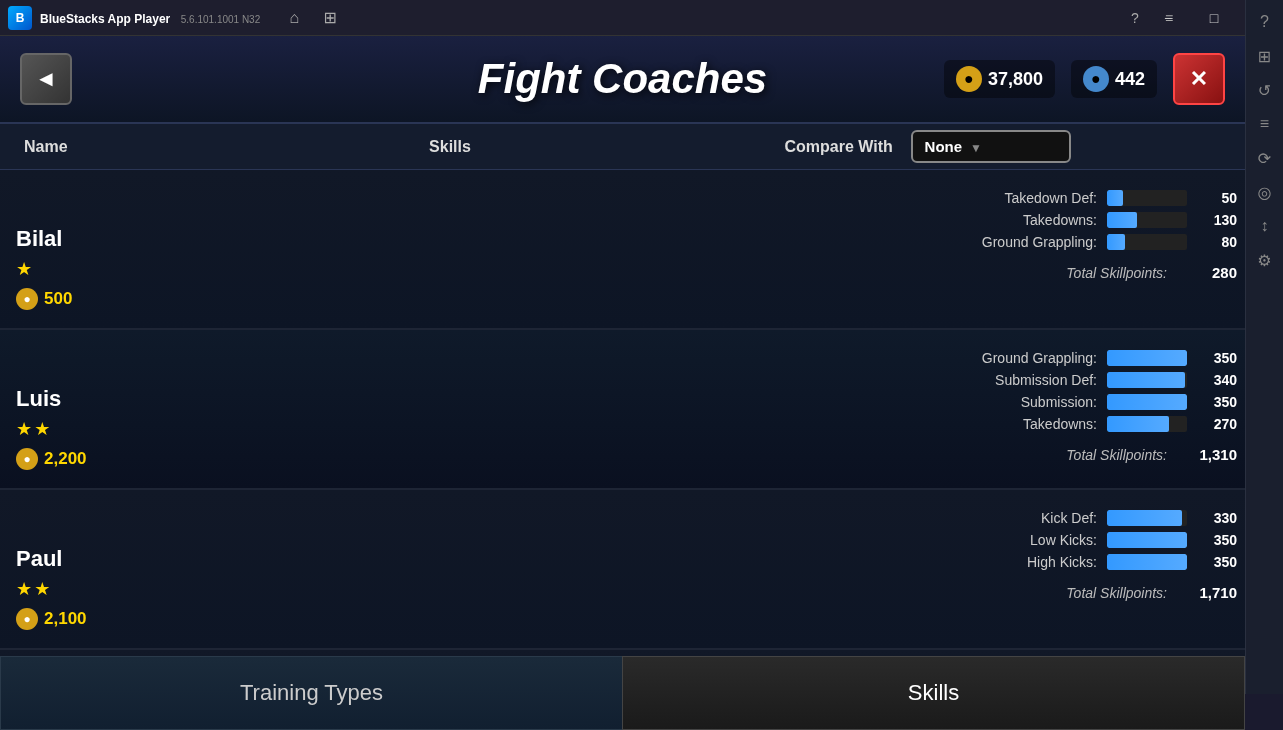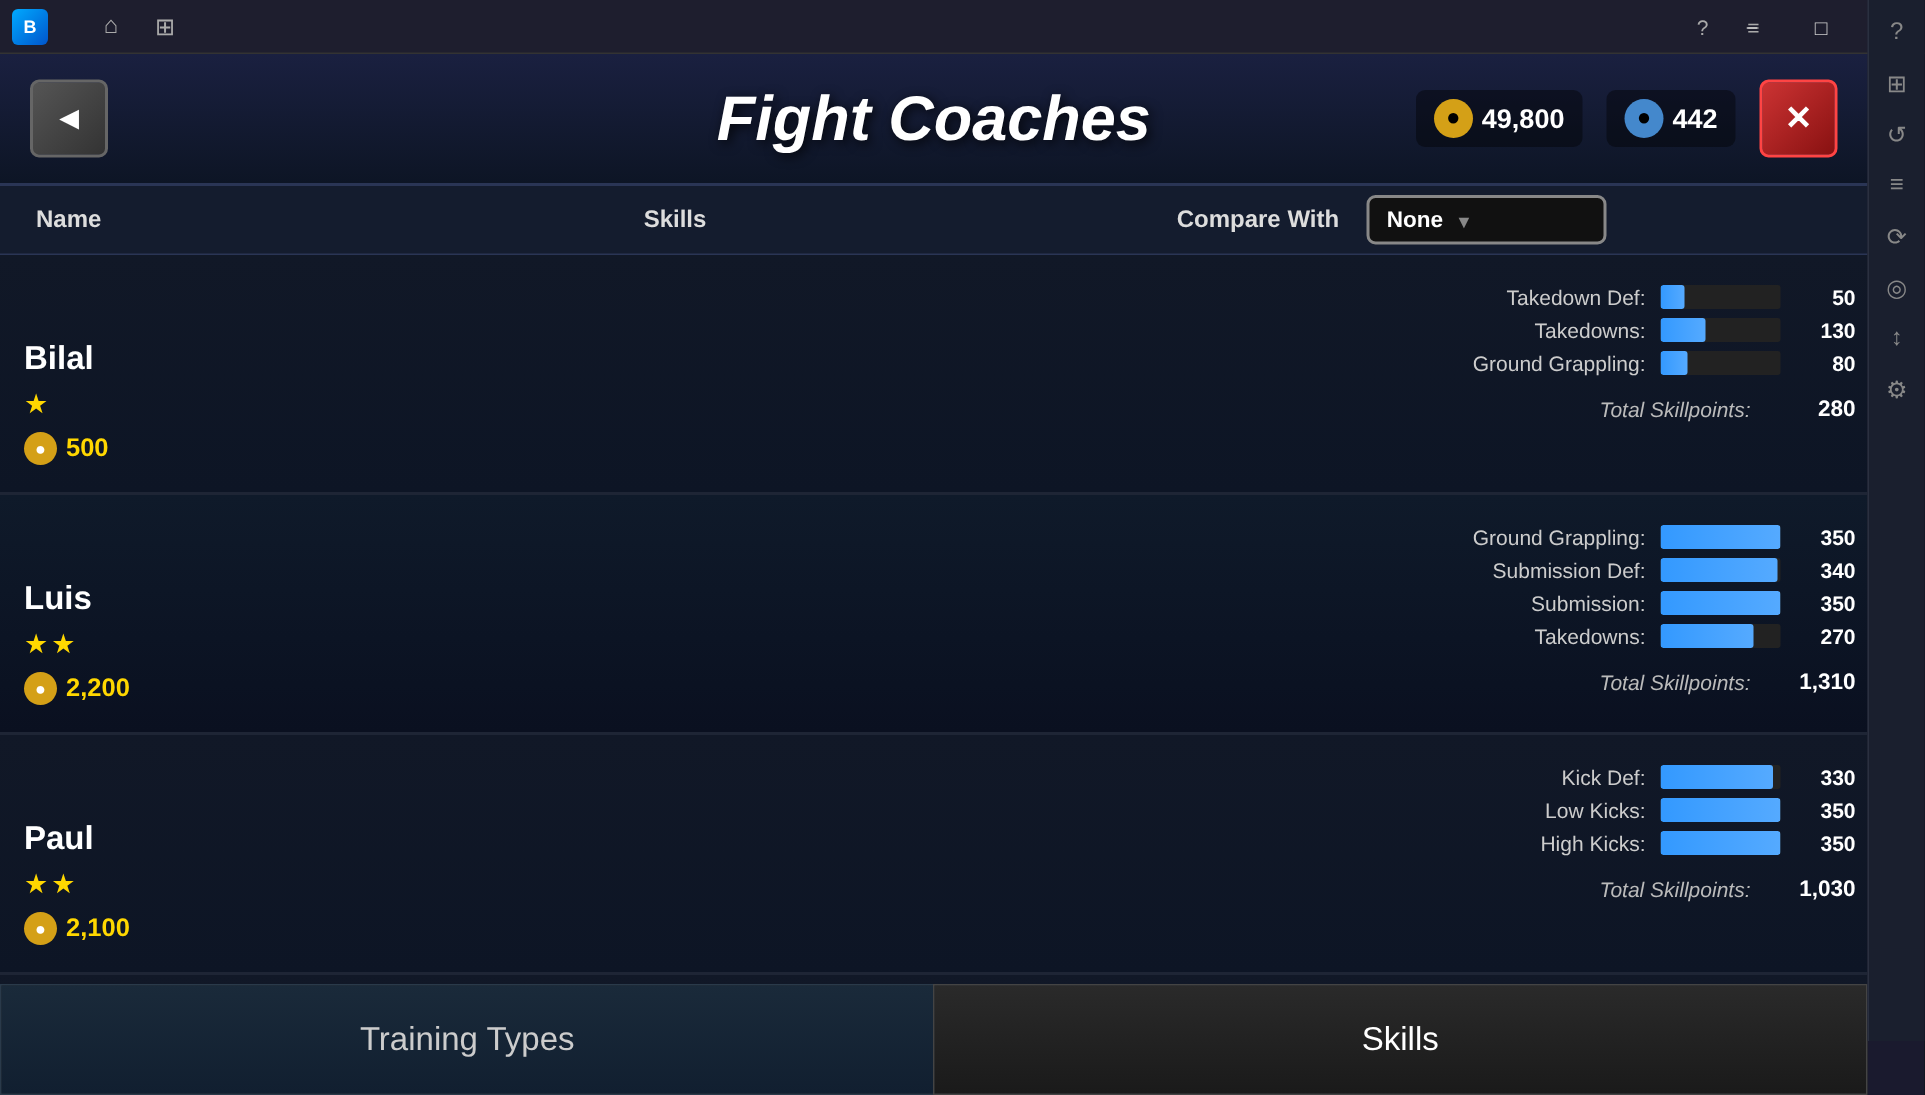--- a/index.html
+++ b/index.html
@@ -390,20 +390,24 @@
       align-items: center;
       justify-content: center;
     }
   </style>
 </head>
 <body>
 
 <div class="titlebar">
   <div class="titlebar-logo">
     <span>B</span>
+  </div>
+  <div>
+    <span class="titlebar-appname">BlueStacks App Player</span>
+    <span class="titlebar-version">5.6.101.1001 N32</span>
   </div>
   <div class="titlebar-nav-icons">
     <div class="titlebar-nav-icon">⌂</div>
     <div class="titlebar-nav-icon">⊞</div>
   </div>
   <div class="titlebar-icons">
     <div class="titlebar-icon">?</div>
     <div class="titlebar-icon">≡</div>
   </div>
   <div class="window-controls">
@@ -417,21 +421,21 @@
   <div class="main-content">
 
     <div class="game-header">
       <div class="back-btn">
         <span>◄</span>
       </div>
       <div class="game-title">Fight Coaches</div>
       <div class="currency-area">
         <div class="currency-item">
           <div class="currency-coin currency-gold">●</div>
-          <span class="currency-value">49,800</span>
+          <span class="currency-value">37,800</span>
         </div>
         <div class="currency-item">
           <div class="currency-coin currency-blue">●</div>
           <span class="currency-value">442</span>
         </div>
         <div class="close-btn">✕</div>
       </div>
     </div>
 
     <div class="col-headers">
@@ -572,21 +576,21 @@
             <div class="skill-row">
               <span class="skill-label">High Kicks:</span>
               <div class="skill-bar-container">
                 <div class="skill-bar" style="width:100%"></div>
               </div>
               <span class="skill-value">350</span>
             </div>
           </div>
           <div class="total-row">
             <span class="total-label">Total Skillpoints:</span>
-            <span class="total-value">1,030</span>
+            <span class="total-value">1,710</span>
           </div>
         </div>
       </div>
 
       <div class="partial-row">
         <div class="lock-icon-area">
           
         </div>
         <div style="flex:1; padding: 16px 8px; display:flex; align-items:center; justify-content:flex-end; gap:10px;">
 

